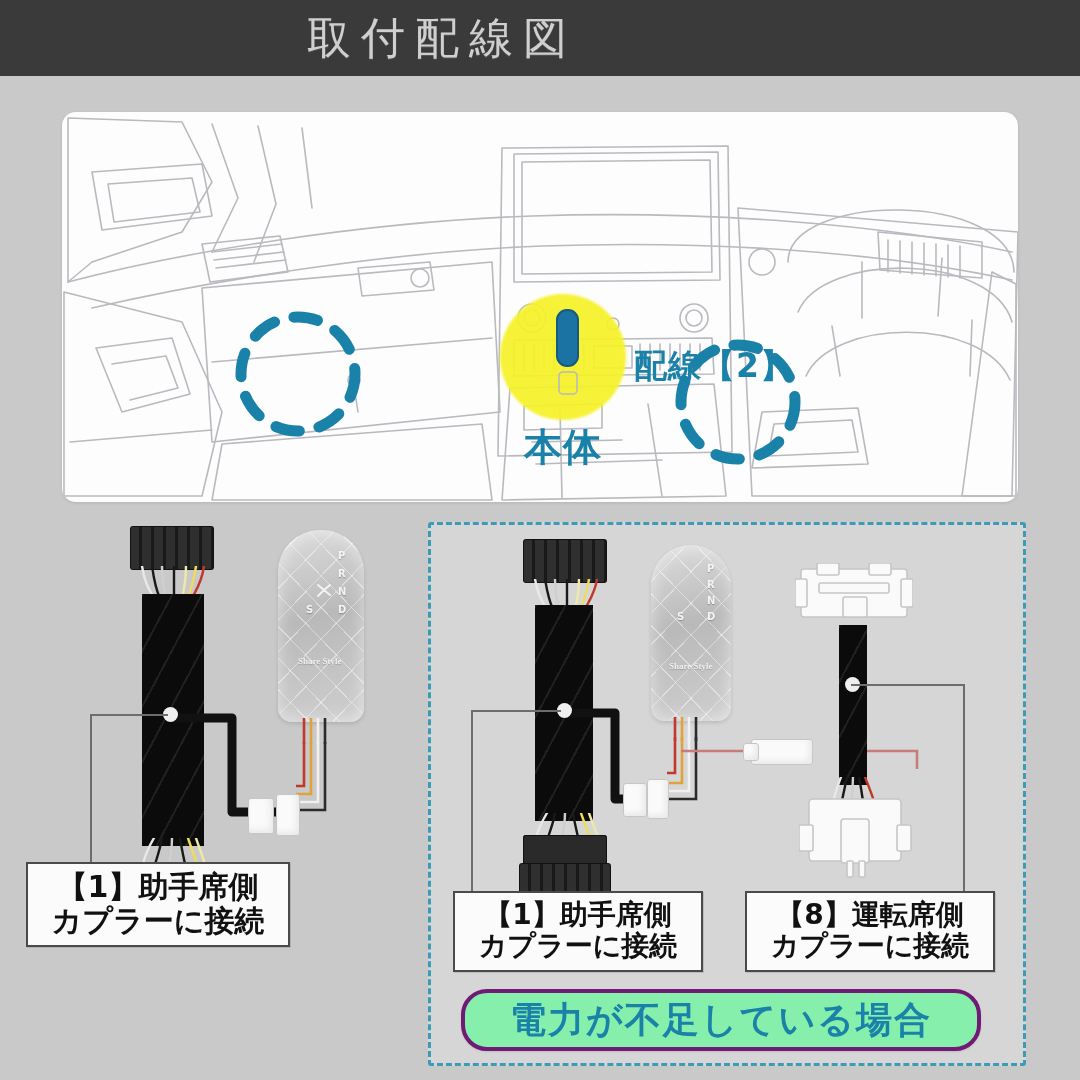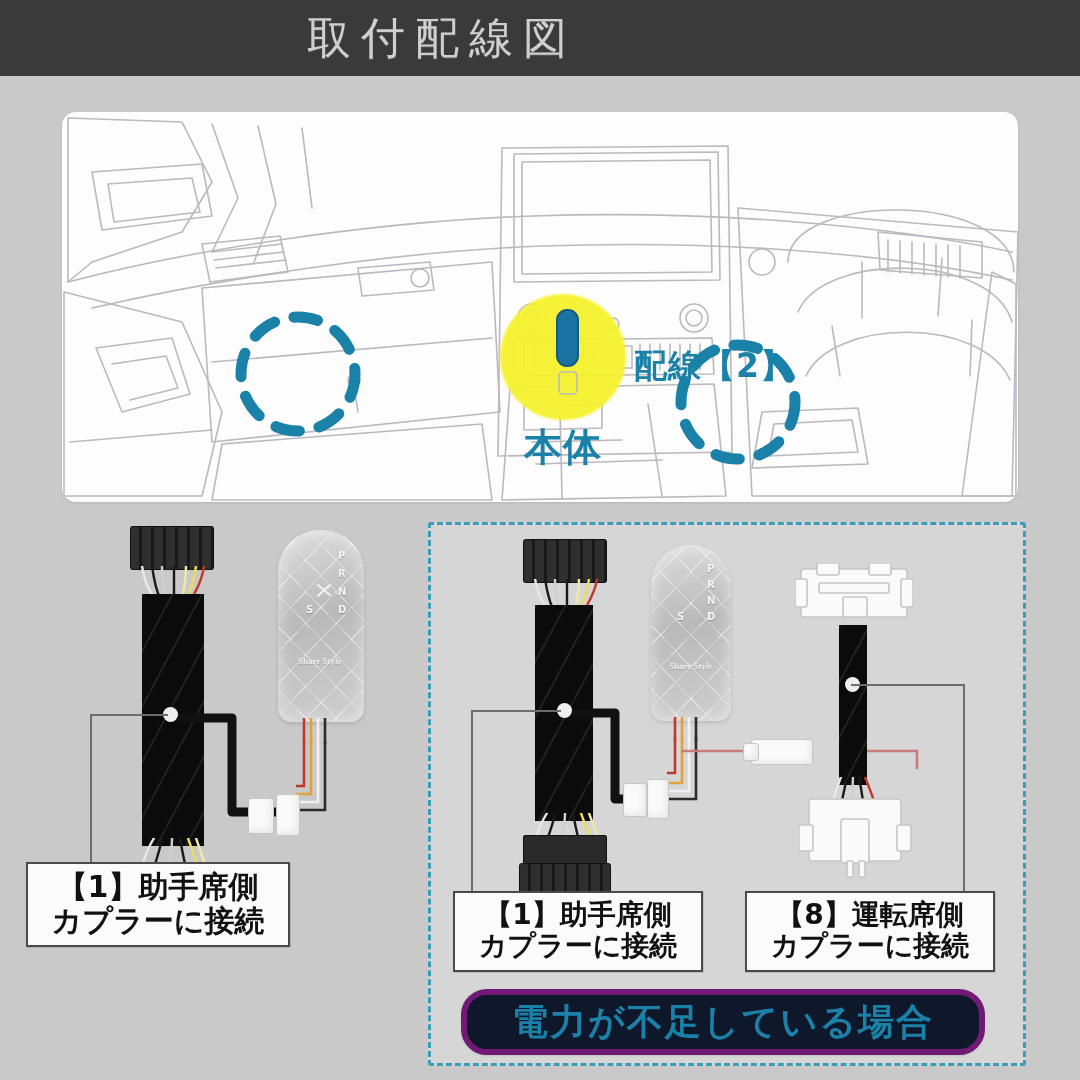--- a/index.html
+++ b/index.html
@@ -123,21 +123,21 @@
     box-shadow:1px 1px 0 rgba(0,0,0,.12);
   }
   .label-box div{
     color:#111;font-weight:bold;line-height:1.12;
     font-family:"DejaVu Sans",sans-serif;white-space:nowrap;
   }
   .lb-big div{font-size:30px;}
   .lb-sm  div{font-size:28px;}
 
   .pill{
-    position:absolute;background:#0f172a;border:6px solid #701a75;
+    position:absolute;background:#86efac;border:4px solid #701a75;
     border-radius:26px;display:flex;align-items:center;justify-content:center;
     box-shadow:0 1px 2px rgba(0,0,0,.10);
   }
   .pill span{
     color:#1a81a8;font-size:36px;font-weight:bold;letter-spacing:2px;
     font-family:"DejaVu Sans",sans-serif;white-space:nowrap;
   }
 </style>
 </head>
 <body>

